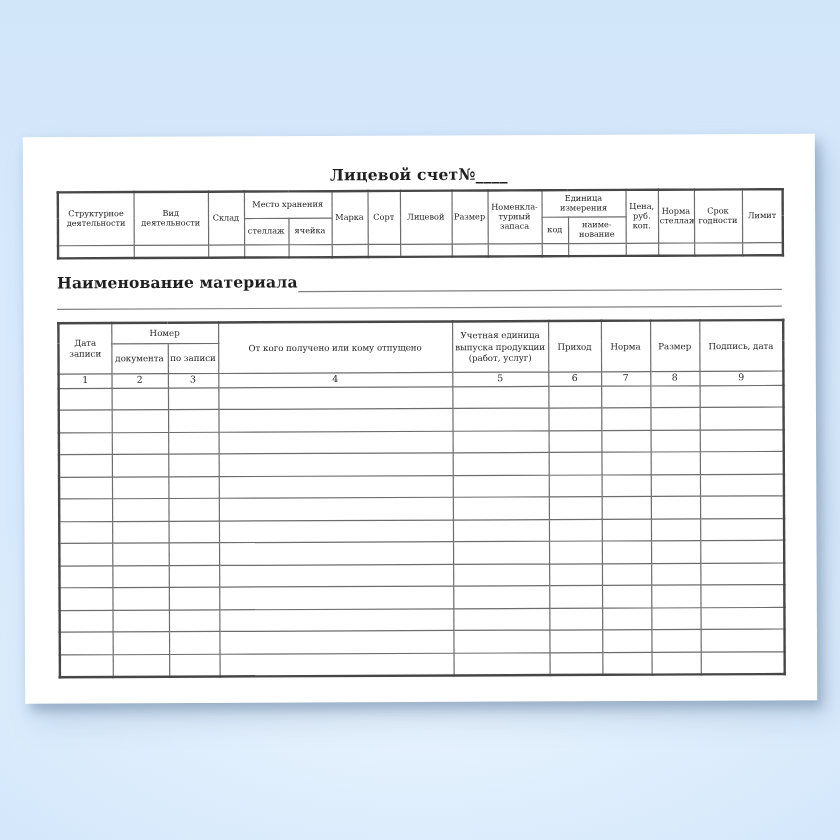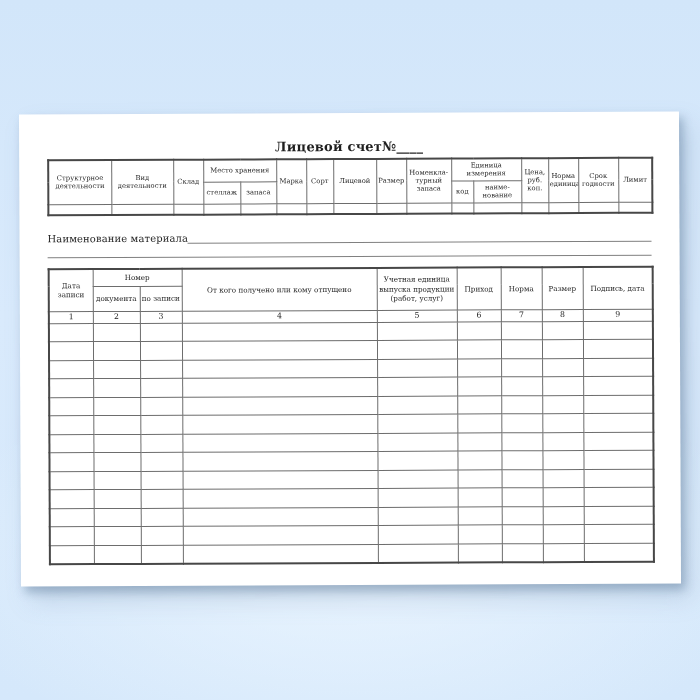--- a/index.html
+++ b/index.html
@@ -51,22 +51,22 @@
   }
   .spec-table .hdr-row th { height: 22px; }
   .spec-table .blank-row td { height: 11px; }
   .material-row {
     margin: 15px 28px 0;
     display: flex;
     align-items: flex-end;
     height: 13px;
   }
   .material-label {
-    font-size: 10px;
-    font-weight: normal;
+    font-size: 13px;
+    font-weight: bold;
     white-space: nowrap;
     letter-spacing: 0.1px;
   }
   .fill-line { flex: 1; border-bottom: 1px solid #808080; height: 10px; }
   .full-line {
     margin: 13px 28px 0;
     border-bottom: 1px solid #808080;
     height: 1px;
   }
   .ledger-table { margin-top: 10px; }
@@ -111,27 +111,27 @@
       <th rowspan="2">Вид деятельности</th>
       <th rowspan="2">Склад</th>
       <th colspan="2">Место хранения</th>
       <th rowspan="2">Марка</th>
       <th rowspan="2">Сорт</th>
       <th rowspan="2">Лицевой</th>
       <th rowspan="2">Размер</th>
       <th rowspan="2">Номенкла-турный запаса</th>
       <th colspan="2">Единица измерения</th>
       <th rowspan="2">Цена, руб. коп.</th>
-      <th rowspan="2">Норма единица</th>
+      <th rowspan="2">Норма стеллаж</th>
       <th rowspan="2">Срок годности</th>
       <th rowspan="2">Лимит</th>
     </tr>
     <tr class="hdr-row">
       <th>стеллаж</th>
-      <th>запаса</th>
+      <th>ячейка</th>
       <th>код</th>
       <th>наиме-нование</th>
     </tr>
     <tr class="blank-row">
       <td></td>
           <td></td>
       <td></td>
           <td></td>
       <td></td>
           <td></td>

